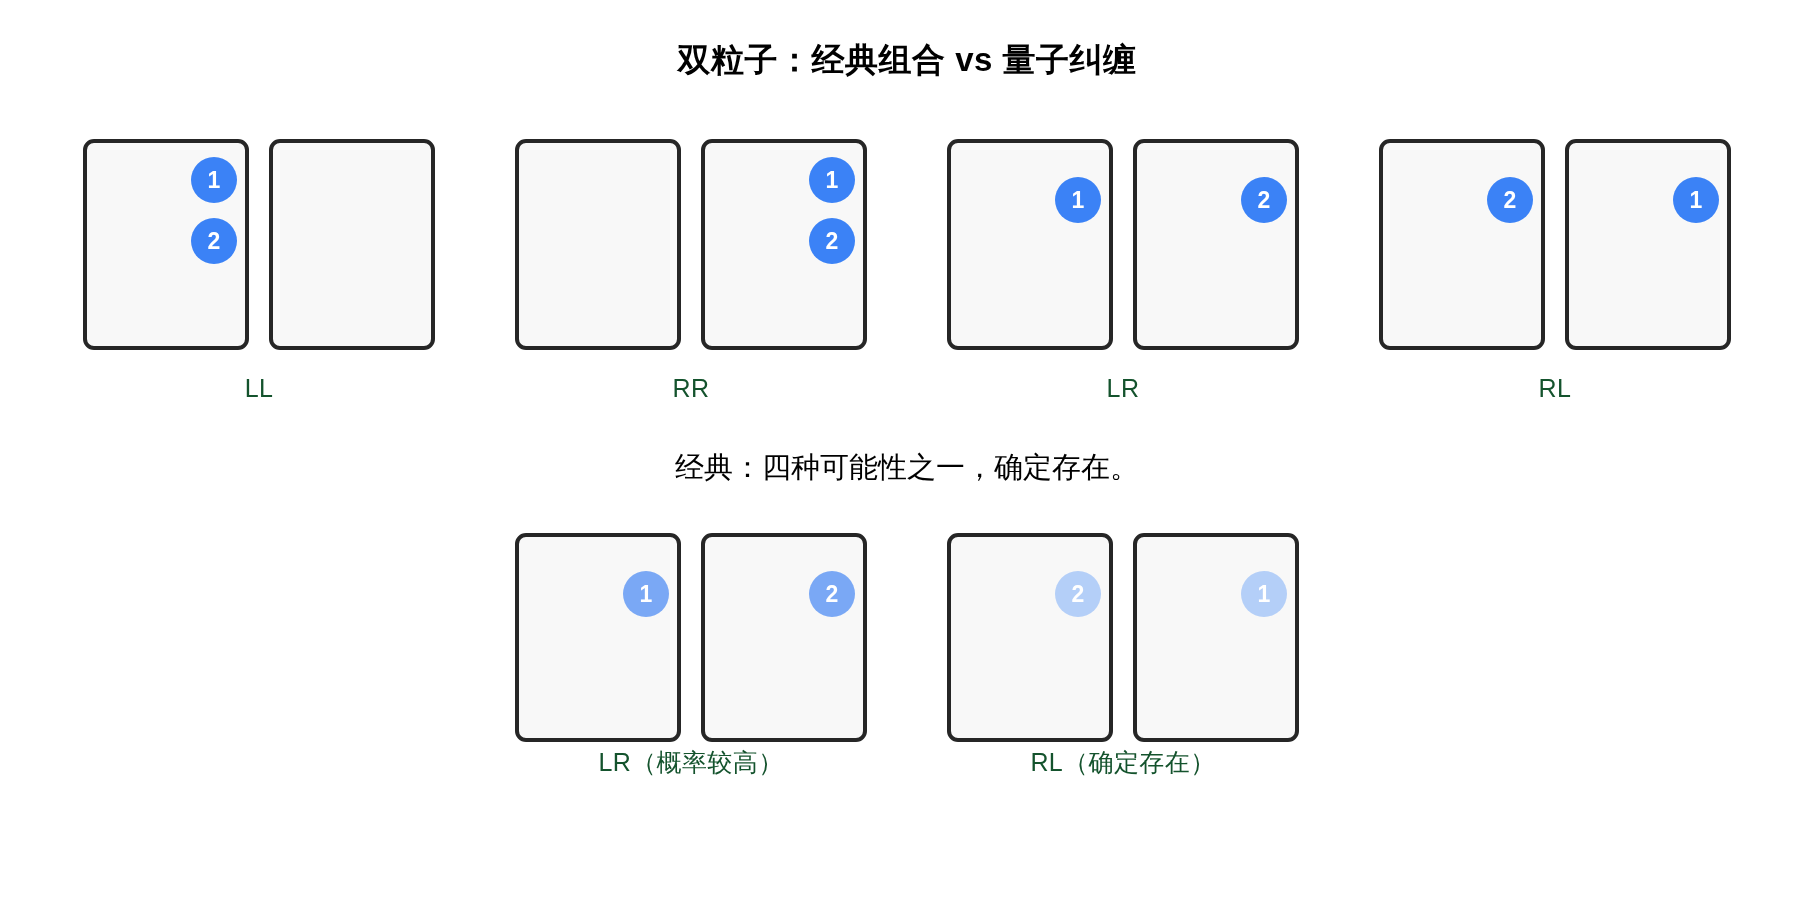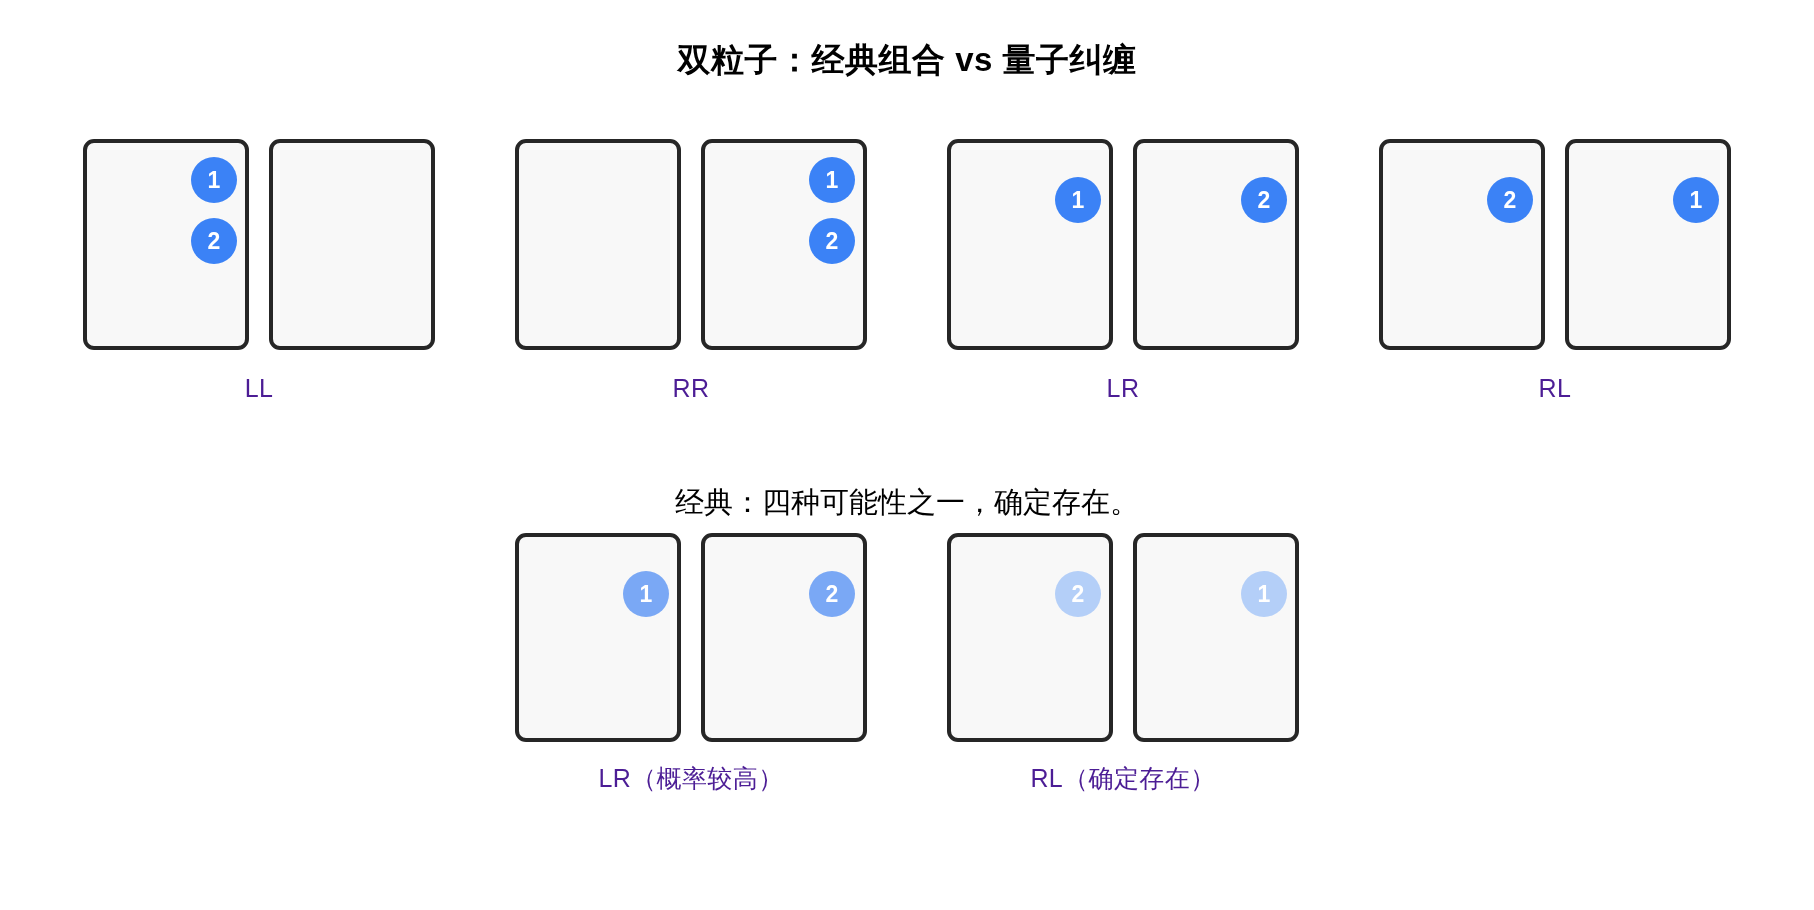--- a/index.html
+++ b/index.html
@@ -98,39 +98,39 @@
     box-sizing: border-box;
   }
   .dot-strong   { background: #3b82f6; }
   .dot-medium   { background: #7aa8f5; }
   .dot-faded    { background: #b4cff8; }
 
   
   .group-label {
     margin-top: 24px;
     font-size: 25px;
-    color: #4c1d95;
+    color: #14532d;
     letter-spacing: 0.4px;
     white-space: nowrap;
   }
   .row-quantum .group-label {
-    margin-top: 20px;
+    margin-top: 4px;
   }
 
   
   .caption {
     position: absolute;
     left: 0;
     width: 1814px;
     text-align: center;
     font-size: 29px;
     color: #000000;
     white-space: nowrap;
   }
-  .caption-classical { top: 448px; margin-top: 35px; }
+  .caption-classical { top: 448px; }
   .caption-quantum   { top: 843px; }
 </style>
 </head>
 <body style="background: rgb(255, 255, 255);">
 
 <div class="page">
 
   <div class="title">双粒子：经典组合 vs 量子纠缠</div>
 
   <div class="row row-classical">

